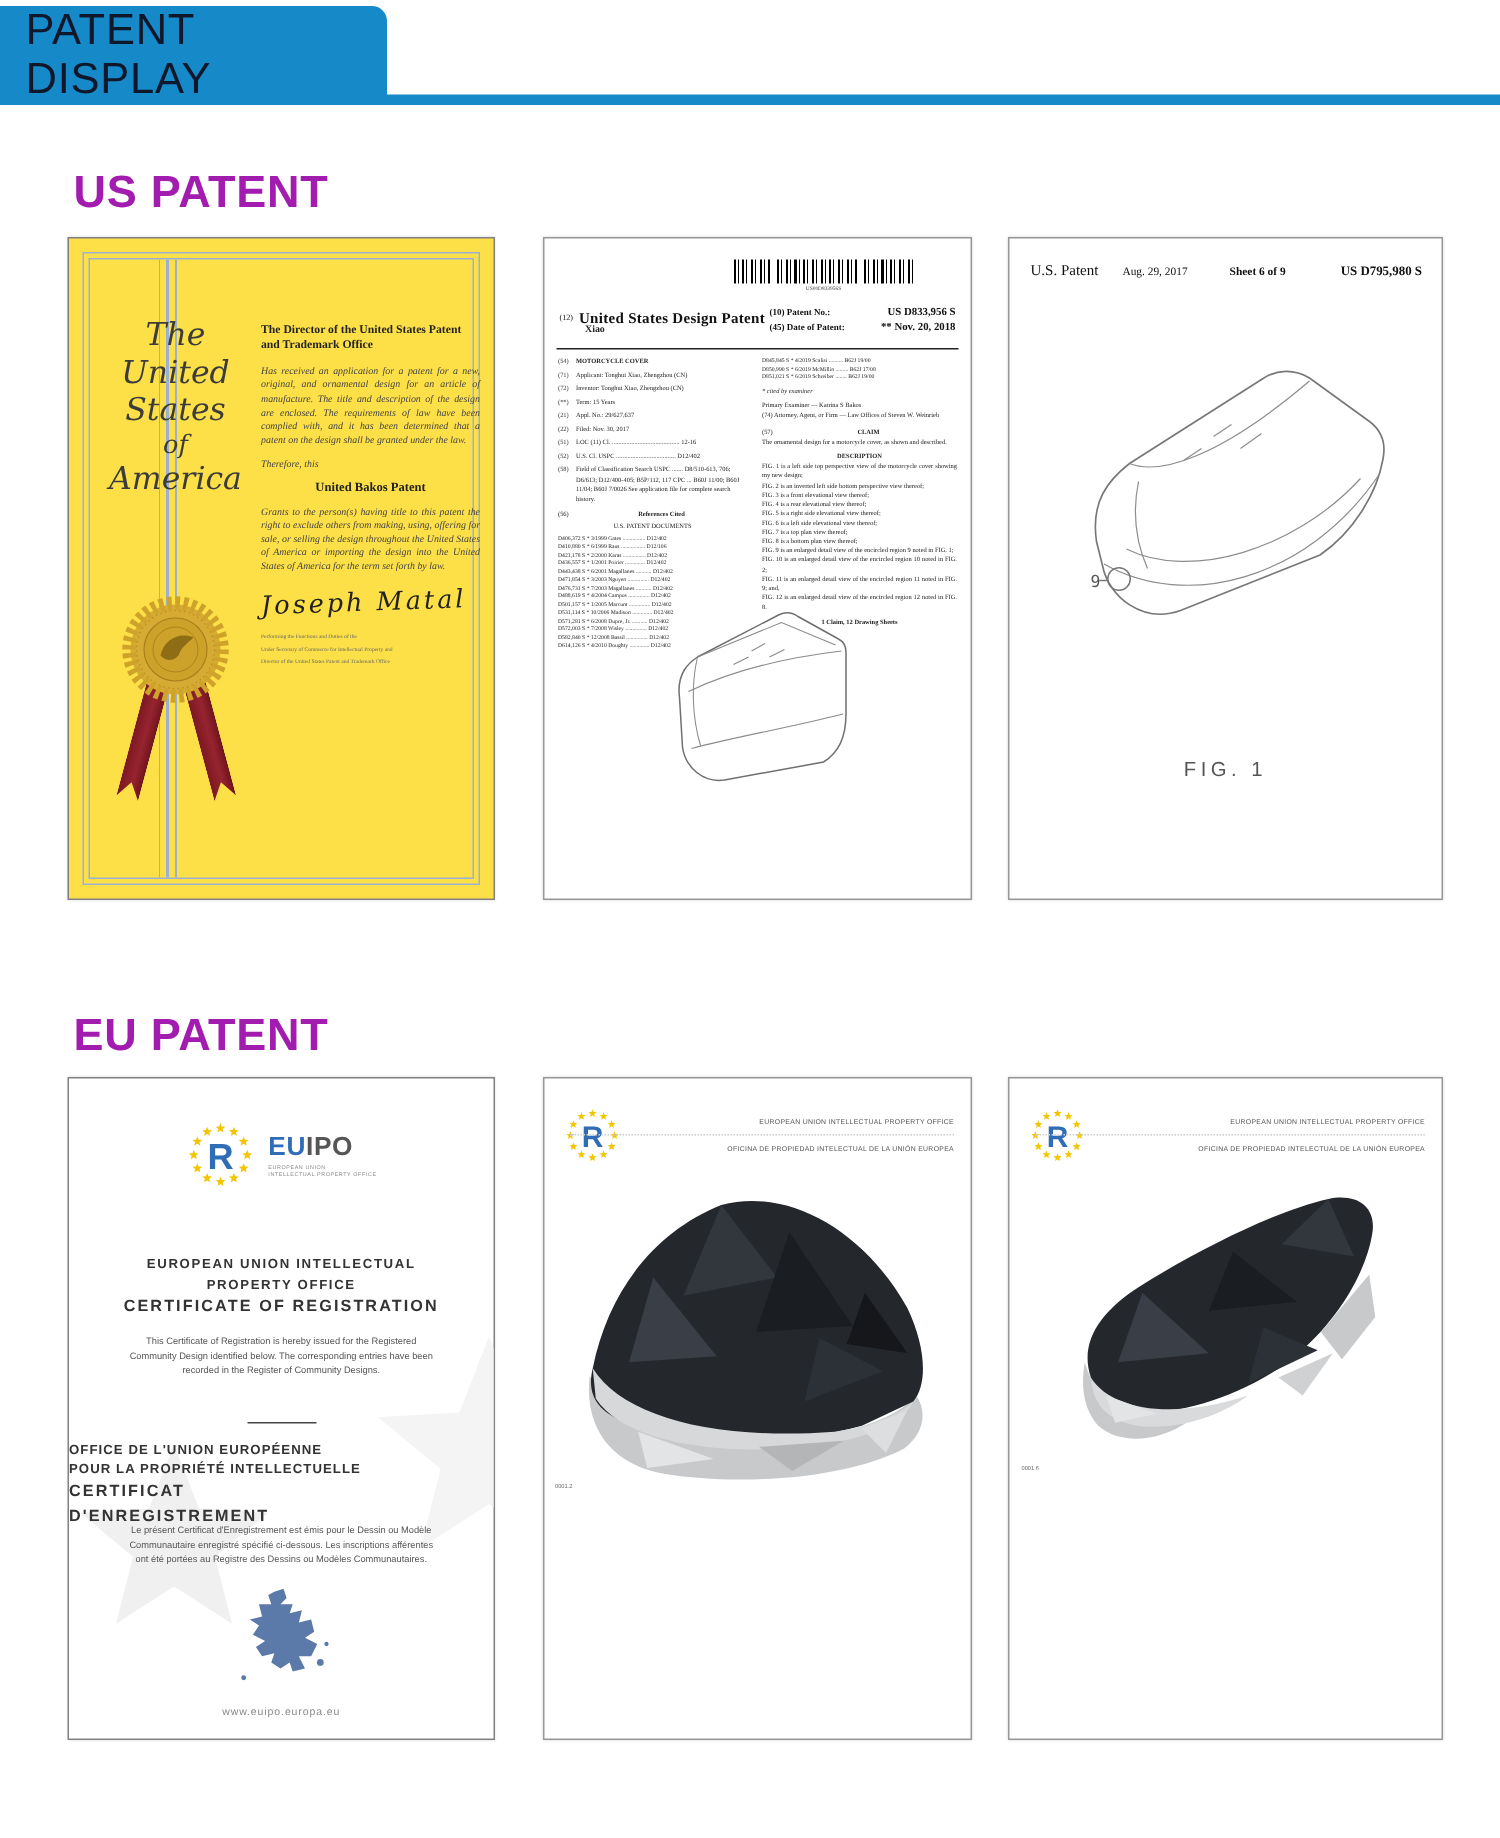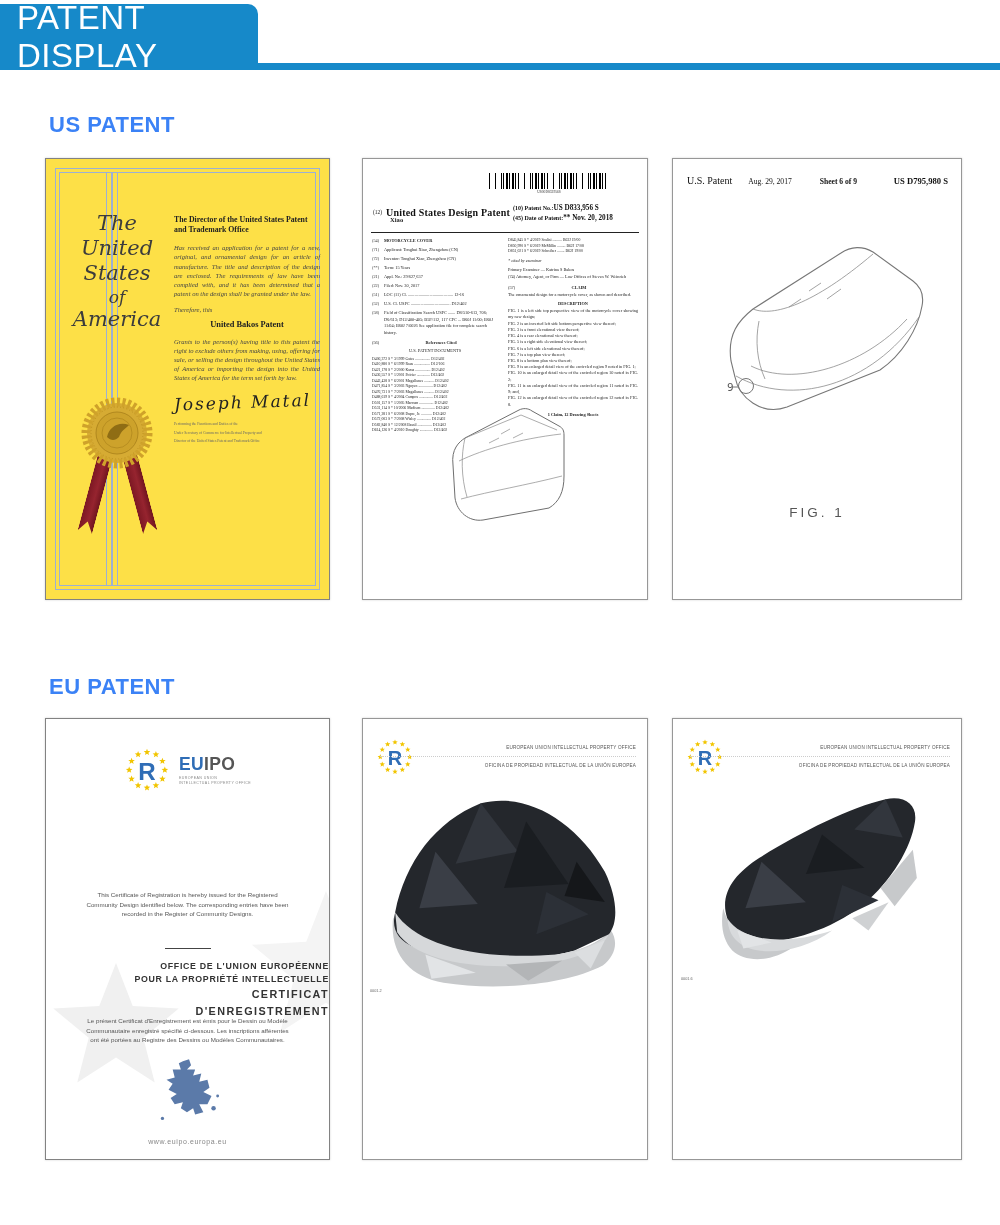--- a/index.html
+++ b/index.html
@@ -2,23 +2,23 @@
 <html><head>
 <meta charset="utf-8">
 <style>
   html,body{margin:0;padding:0;background:#fff}
   .page{position:relative;width:1000px;height:1225px;background:#fff;overflow:hidden;
         font-family:"Liberation Sans",sans-serif;color:#222}
 
   
   .banner-bar{position:absolute;left:0;top:63px;width:1000px;height:7px;background:#1689c9}
   .banner-tab{position:absolute;left:0;top:4px;width:258px;height:66px;background:#1689c9;
-              border-radius:0 10px 4px 0;display:flex;align-items:center;padding-left:17px;
-              box-sizing:border-box;color:#ffffff;font-size:33px;letter-spacing:.5px}
-  .sec-heading{position:absolute;left:49px;margin:0;color:#3b82f6;font-size:22px;font-weight:700;letter-spacing:.5px}
+              border-radius:0 10px 4px 0;display:flex;align-items:flex-start;padding-left:17px;
+              box-sizing:border-box;color:#0f172a;font-size:29px;letter-spacing:.5px}
+  .sec-heading{position:absolute;left:49px;margin:0;color:#a21caf;font-size:30px;font-weight:700;letter-spacing:.5px}
   #us-heading{top:112px}
   #eu-heading{top:674px}
 
   
   .card{position:absolute;background:#fff;border:1px solid #979797;box-sizing:border-box;
         overflow:hidden;box-shadow:0 0 2px rgba(0,0,0,.18)}
   #card-us-cert{left:45px;top:158px;width:285px;height:442px;background:#fde047;border-color:#828282}
   #card-us-doc{left:362px;top:158px;width:286px;height:442px}
   #card-us-sheet{left:672px;top:158px;width:290px;height:442px}
   #card-eu-cert{left:45px;top:718px;width:285px;height:442px;border-color:#828282}
@@ -52,21 +52,21 @@
   
   .barcode{position:absolute;left:126px;top:14px;width:120px;height:16px;
      background:repeating-linear-gradient(90deg,#000 0 1.4px,#fff 1.4px 2.8px,#000 2.8px 3.4px,#fff 3.4px 5.8px)}
   .barcode-caption{position:absolute;left:126px;top:31px;width:120px;text-align:center;
      font-size:3.6px;font-family:"Liberation Serif",serif;color:#333}
   .p2-kind{position:absolute;left:10px;top:43px;font-family:"Liberation Serif",serif;color:#111;white-space:nowrap}
   .p2-kind .num{font-size:5.4px;vertical-align:2px}
   .p2-kind .t{font-size:10px;font-weight:700;letter-spacing:.2px}
   .p2-author{position:absolute;left:27px;top:57px;font-family:"Liberation Serif",serif;font-size:6.6px;font-weight:700}
   .p2-no{position:absolute;left:150px;right:10px;top:45px;font-family:"Liberation Serif",serif;font-size:6.2px;color:#111}
-  .p2-no .row{display:flex;justify-content:flex-start;align-items:baseline;margin-bottom:2px}
+  .p2-no .row{display:flex;justify-content:space-between;align-items:baseline;margin-bottom:2px}
   .p2-no .lab{font-weight:700;font-size:6px}
   .p2-no .val{font-weight:700;font-size:7.2px}
   .p2-rule{position:absolute;left:8px;right:8px;top:73px;border-top:1.4px solid #222}
   .p2-cols{position:absolute;left:9px;right:9px;top:79px;display:flex;gap:10px;
      font-family:"Liberation Serif",serif;color:#222}
   .p2-colL{width:126px;font-size:4.3px;line-height:1.5}
   .p2-colR{flex:1;font-size:4.3px;line-height:1.45}
   .p2-field{display:flex;gap:3px;margin-bottom:2.6px}
   .p2-field .fnum{flex:0 0 9px;color:#333}
   .p2-field .ftext{flex:1}
@@ -103,21 +103,21 @@
   .eu-word .brand{font-size:17.5px;font-weight:700;letter-spacing:.4px}
   .eu-word .eu{color:#2f6db6}
   .eu-word .ipo{color:#555}
   .eu-word .cap{font-size:3.6px;color:#888;letter-spacing:.4px;line-height:1.5;margin-top:1px}
   .eu-title{position:absolute;top:117px;left:0;right:0;text-align:center;font-weight:700;color:#333;
      font-size:8.8px;letter-spacing:1.1px;line-height:1.55}
   .eu-title .big{font-size:10.8px;letter-spacing:1.4px}
   .eu-body{position:absolute;top:171px;left:40px;right:40px;text-align:center;font-size:6.2px;
      color:#555;line-height:1.55}
   .eu-divider{position:absolute;top:229px;left:50%;width:46px;margin-left:-23px;border-top:1.2px solid #444}
-  .eu-title-fr{position:absolute;top:241px;left:0;right:0;text-align:right;font-weight:700;color:#333;
+  .eu-title-fr{position:absolute;top:241px;left:0;right:0;text-align:left;font-weight:700;color:#333;
      font-size:8.8px;letter-spacing:.7px;line-height:1.5}
   .eu-title-fr .big{font-size:10.8px;letter-spacing:1.4px}
   .eu-body-fr{position:absolute;top:297px;left:38px;right:38px;text-align:center;font-size:6.2px;
      color:#555;line-height:1.55}
   .eu-map{position:absolute;top:336px;left:50%;margin-left:-46px}
   .eu-site{position:absolute;top:419px;left:0;right:0;text-align:center;font-size:7px;color:#888;letter-spacing:.6px}
 
   
   .sheet-logo{position:absolute;left:13px;top:19px}
   .sheet-head{position:absolute;left:62px;right:11px;top:26px;text-align:right;font-size:4.6px;
@@ -369,20 +369,25 @@
         <span class="brand">
           <span class="eu">EU</span><span class="ipo">IPO</span>
         </span>
         <div class="cap">
           <div>EUROPEAN UNION</div>
           <div>INTELLECTUAL PROPERTY OFFICE</div>
         </div>
       </div>
     </div>
 
+    <div class="eu-title">
+      <div>EUROPEAN UNION INTELLECTUAL</div>
+      <div>PROPERTY OFFICE</div>
+      <div class="big">CERTIFICATE OF REGISTRATION</div>
+    </div>
     <div class="eu-body">This Certificate of Registration is hereby issued for the Registered Community Design identified below. The corresponding entries have been recorded in the Register of Community Designs.</div>
     <div class="eu-divider"></div>
     <div class="eu-title-fr">
       <div>OFFICE DE L'UNION EUROPÉENNE</div>
       <div>POUR LA PROPRIÉTÉ INTELLECTUELLE</div>
       <div class="big">CERTIFICAT</div>
       <div class="big">D'ENREGISTREMENT</div>
     </div>
     <div class="eu-body-fr">Le présent Certificat d'Enregistrement est émis pour le Dessin ou Modèle Communautaire enregistré spécifié ci-dessous. Les inscriptions afférentes ont été portées au Registre des Dessins ou Modèles Communautaires.</div>
 

